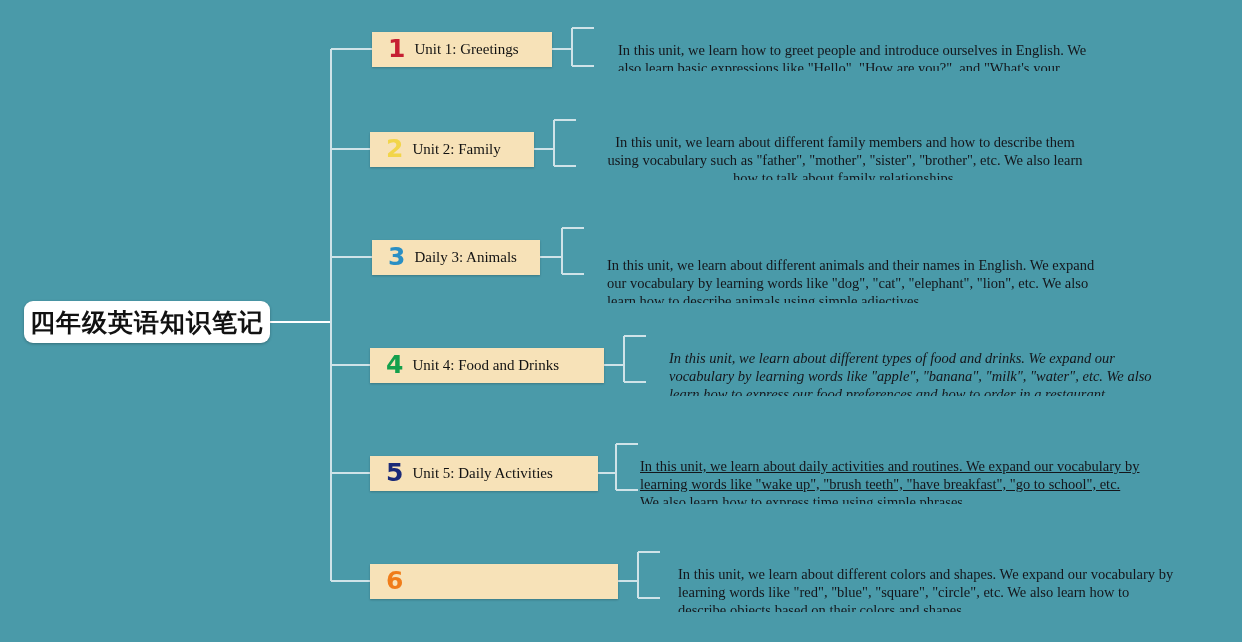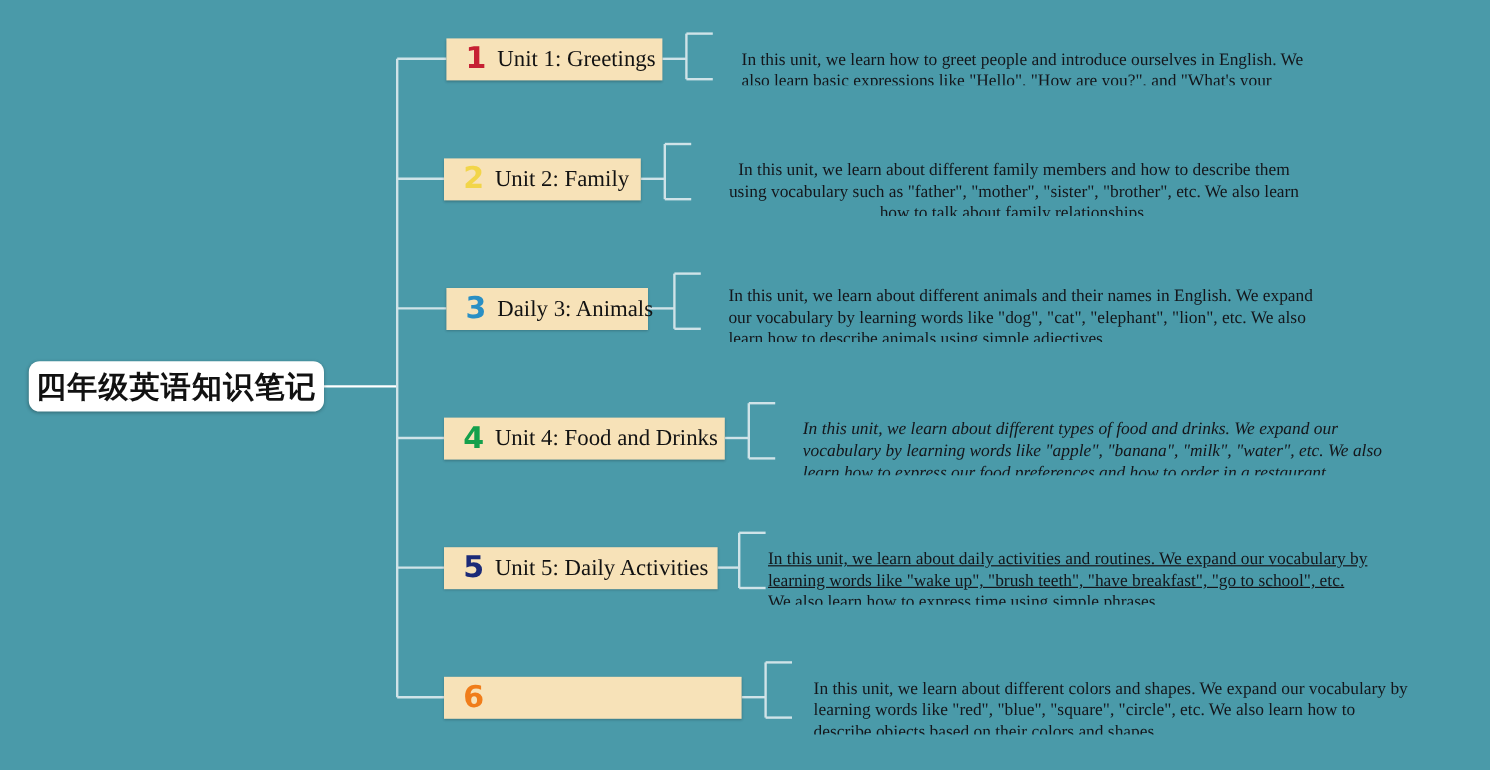--- a/index.html
+++ b/index.html
@@ -69,21 +69,21 @@
   .unit-number {
     font-size: 25px;
     font-weight: bold;
     line-height: 1;
     margin-right: 9px;
     font-family: "DejaVu Sans", sans-serif;
     position: relative;
     top: -1px;
   }
   .unit-title {
-    font-size: 19px;
+    font-size: 15px;
     color: #121212;
     font-family: "Liberation Serif", serif;
   }
 
   
   .desc-block {
     position: absolute;
     color: #14161b;
     font-size: 14.5px;
     line-height: 18px;
@@ -157,19 +157,19 @@
         <span class="unit-title">Unit 5: Daily Activities</span>
       </div>
       <div class="unit-node" style="left: 370px; top: 564px; width: 248px; background: rgb(247, 226, 184);">
         <span class="unit-number" style="color: rgb(240, 125, 26);">6</span>
       </div>
     </div>
 
   <div id="desc-blocks">
       <div class="desc-block" style="left: 618px; top: 41px; width: 486px; height: 30px;">In this unit, we learn how to greet people and introduce ourselves in English. We also learn basic expressions like "Hello", "How are you?", and "What's your name?"</div>
       <div class="desc-block" style="left: 599px; top: 133px; width: 492px; height: 47px; text-align: center;">In this unit, we learn about different family members and how to describe them using vocabulary such as "father", "mother", "sister", "brother", etc. We also learn how to talk about family relationships.</div>
-      <div class="desc-block" style="left: 607px; top: 238px; width: 496px; height: 47px;">In this unit, we learn about different animals and their names in English. We expand our vocabulary by learning words like "dog", "cat", "elephant", "lion", etc. We also learn how to describe animals using simple adjectives.</div>
+      <div class="desc-block" style="left: 607px; top: 256px; width: 496px; height: 47px;">In this unit, we learn about different animals and their names in English. We expand our vocabulary by learning words like "dog", "cat", "elephant", "lion", etc. We also learn how to describe animals using simple adjectives.</div>
       <div class="desc-block" style="left: 669px; top: 349px; width: 500px; height: 47px; font-style: italic;">In this unit, we learn about different types of food and drinks. We expand our vocabulary by learning words like "apple", "banana", "milk", "water", etc. We also learn how to express our food preferences and how to order in a restaurant.</div>
       <div class="desc-block" style="left: 640px; top: 457px; width: 500px; height: 47px; text-decoration: underline;">In this unit, we learn about daily activities and routines. We expand our vocabulary by learning words like "wake up", "brush teeth", "have breakfast", "go to school", etc. We also learn how to express time using simple phrases.</div>
       <div class="desc-block" style="left: 678px; top: 565px; width: 500px; height: 47px;">In this unit, we learn about different colors and shapes. We expand our vocabulary by learning words like "red", "blue", "square", "circle", etc. We also learn how to describe objects based on their colors and shapes.</div>
     </div>
 
 </div>
 
 </body></html>

